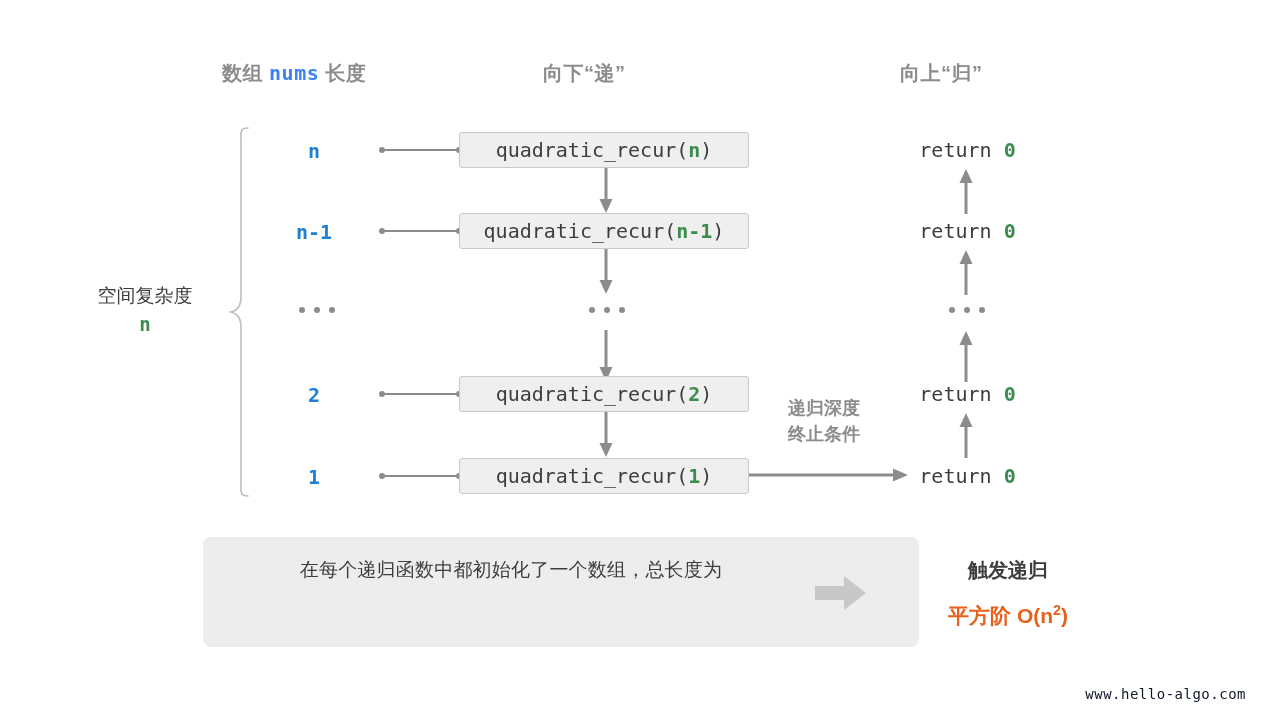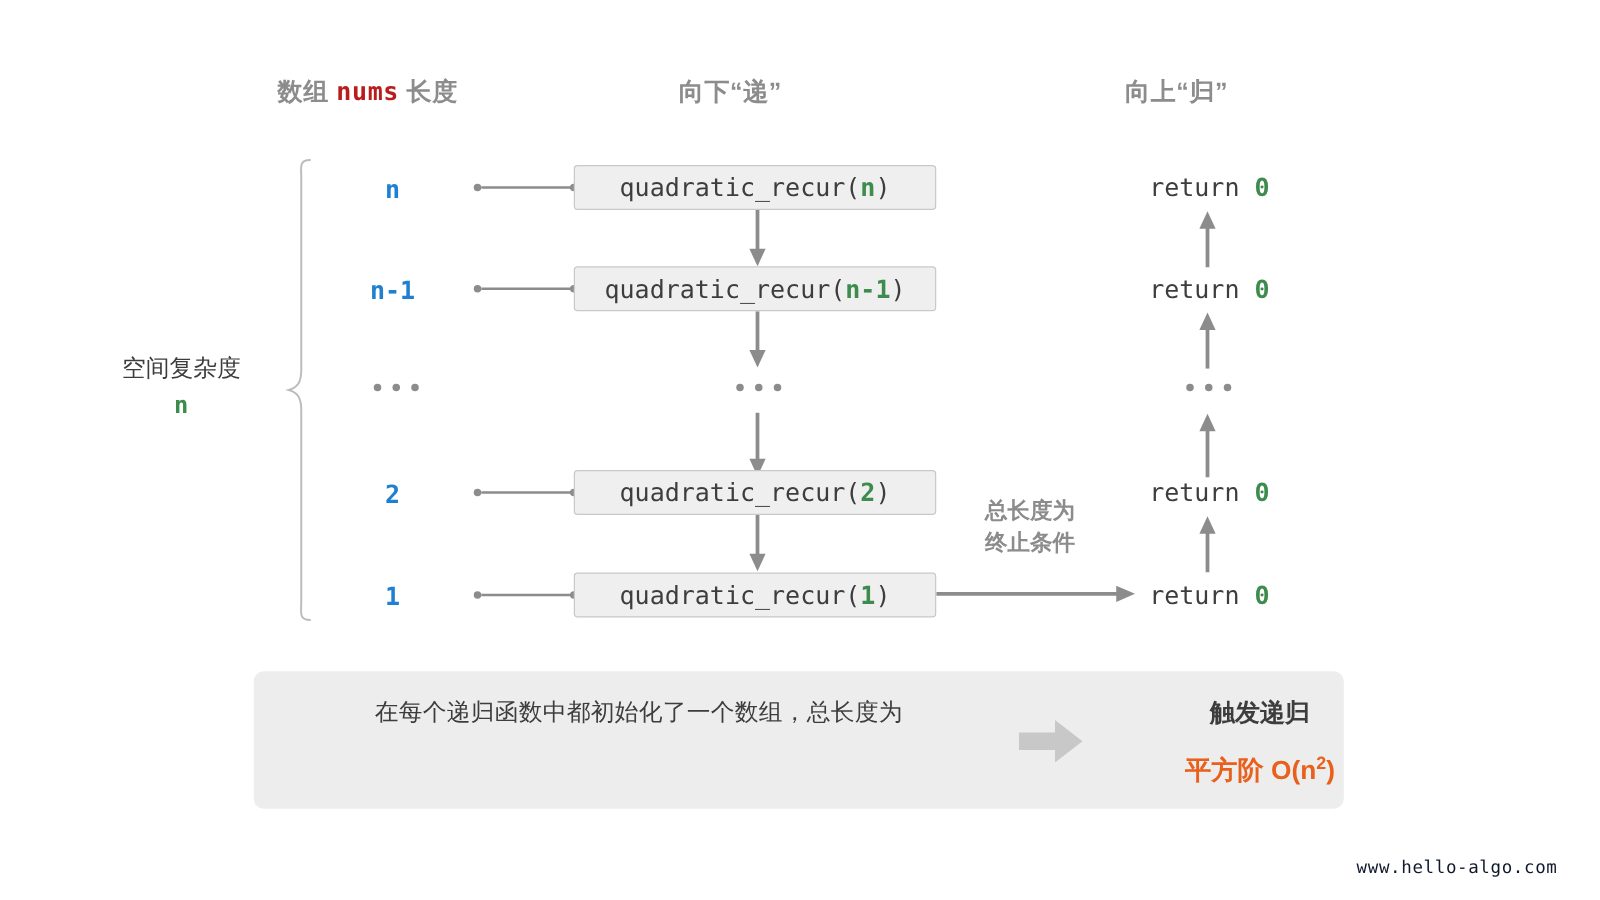--- a/index.html
+++ b/index.html
@@ -21,21 +21,21 @@
   .abs { position: absolute; }
 
   
   .col-header {
     font-size: 20px;
     font-weight: bold;
     color: #8c8c8c;
     white-space: nowrap;
     letter-spacing: 0.5px;
   }
-  .col-header .hl-blue { color: #b91c1c; font-family: "DejaVu Sans Mono", monospace; }
+  .col-header .hl-blue { color: #3b82f6; font-family: "DejaVu Sans Mono", monospace; }
 
   
   .depth-label {
     font-size: 19px;
     color: #3d3d3d;
     text-align: center;
     white-space: nowrap;
     line-height: 1.55;
   }
   .depth-label .depth-n {
@@ -317,25 +317,25 @@
   <div class="ret" style="left:880px; top:464px; width:175px;">
     <span>return </span><span class="zero">0</span>
   </div>
 
   <svg class="v-arrow" style="left:749px; top:465px;" width="160" height="20" viewBox="0 0 160 20">
     <line x1="0" y1="10" x2="146" y2="10" stroke="#8c8c8c" stroke-width="3"></line>
     <polygon points="159,10 144,3.5 144,16.5" fill="#8c8c8c"></polygon>
   </svg>
 
   <div class="trigger-note" style="left:764px; top:395px; width:120px;">
-    <div>总长度为</div>
+    <div>递归深度</div>
     <div>终止条件</div>
   </div>
 
-  <div class="summary" style="left:203px; top:537px; width:872px; height:110px;">
+  <div class="summary" style="left:203px; top:537px; width:716px; height:110px;">
 
     <div class="summary-left">
       <div class="summary-line1">在每个递归函数中都初始化了一个数组，总长度为</div>
     </div>
 
     <svg class="big-arrow" width="52" height="36" viewBox="0 0 52 36">
       <polygon points="0,11 29,11 29,1 51,18 29,35 29,25 0,25" fill="#c8c8c8"></polygon>
     </svg>
 
     <div class="summary-right">

